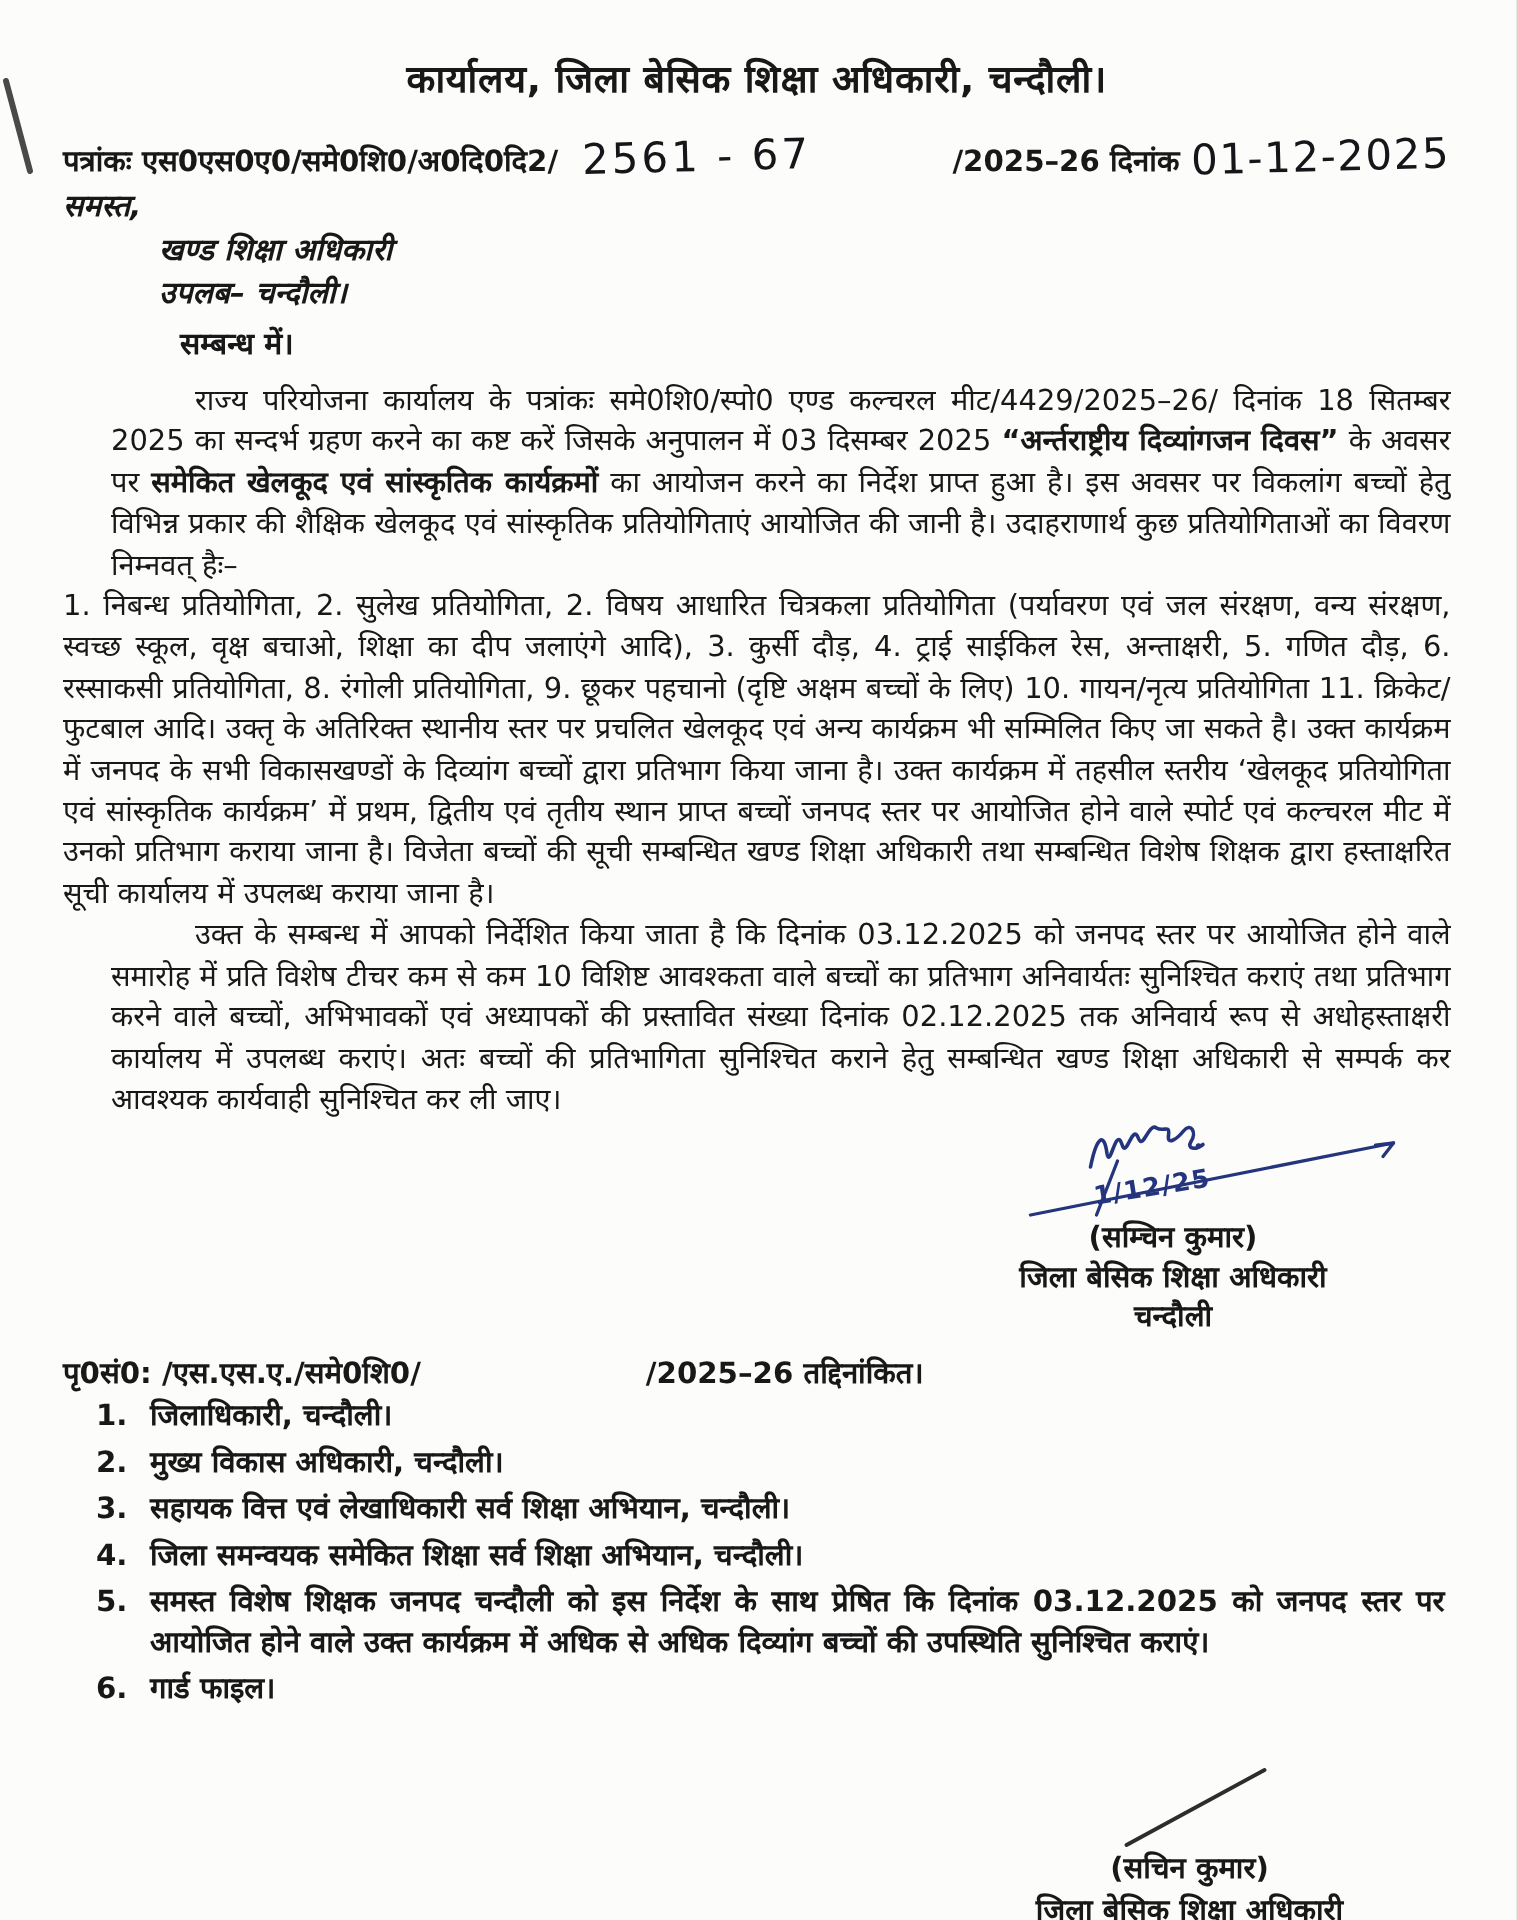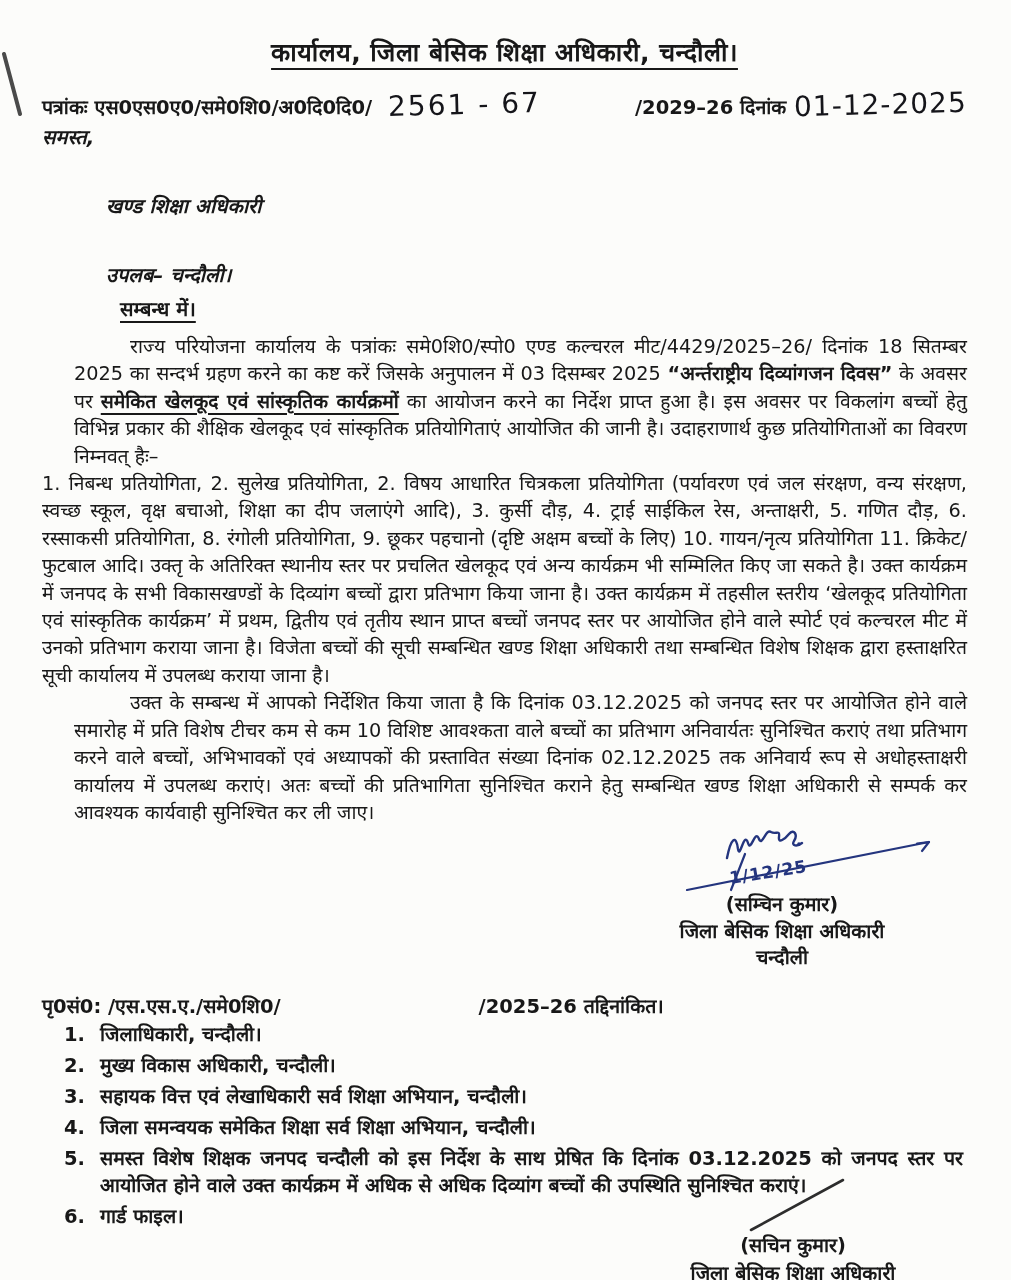--- a/index.html
+++ b/index.html
@@ -8,49 +8,49 @@
     width:1011px;height:1280px;
     margin:0 auto;
     background:#fcfcfa;
     overflow:hidden;
     box-sizing:border-box;
     padding:28px 44px 0 42px;
     font-family:"DejaVu Sans","Liberation Sans",sans-serif;
     color:#181818;
   }
   .b{font-weight:700;}
-  .u{text-decoration:underline;text-underline-offset:5px;text-decoration-thickness:1.6px;}
+  .u{text-underline-offset:5px;text-decoration-thickness:1.6px;}
   .corner-mark{position:absolute;left:0;top:52px;}
 
   .title{text-align:center;font-size:25px;font-weight:700;margin:6px 0 20px 0;letter-spacing:.5px;}
   .title .u{text-underline-offset:7px;text-decoration-thickness:2px;}
 
   .ref-row{display:flex;justify-content:space-between;align-items:baseline;font-size:19.5px;font-weight:600;margin-bottom:2px;}
   .hand{font-style:normal;letter-spacing:2px;}
   .hand.ink{color:#15151a;font-size:28px;font-weight:500;display:inline-block;transform:rotate(-1.5deg);}
   .ref-left .hand{margin-left:16px;}
   .ref-right .hand{margin-left:8px;letter-spacing:1px;}
 
   .addr{font-size:20px;line-height:29px;font-weight:600;margin-bottom:4px;font-style:italic;}
-  .addr-ind{padding-left:64px;margin-top:40px;}
+  .addr-ind{padding-left:64px;}
 
   .subject{font-size:20px;line-height:31px;font-weight:700;margin:2px 0 8px 0;}
   .subj2{padding-left:78px;}
 
   .para{font-size:19.3px;line-height:27.4px;text-align:justify;}
   .indent{text-indent:56px;margin-left:32px;}
 
   .sig{text-align:center;font-weight:600;}
   .sig-top{width:330px;margin:2px 20px 0 auto;font-size:19.5px;line-height:26.5px;}
   .sig-art{position:relative;height:64px;}
   .sig-date{position:absolute;left:112px;top:31px;color:#24357e;font-size:17px;transform:rotate(-9deg);letter-spacing:1px;font-weight:600;}
   .sig-bottom{position:absolute;right:58px;top:1176px;width:320px;font-size:19.5px;line-height:28px;}
   .sig-bottom svg{display:block;margin:0 auto 0 110px;}
 
-  .ref-row2{display:flex;font-size:19.5px;font-weight:600;margin-top:21px;line-height:28px;gap:48px;}
+  .ref-row2{display:flex;font-size:19.5px;font-weight:600;margin-top:10px;line-height:28px;}
   .ref2-right{margin-left:150px;}
   .copy-line{font-size:19.5px;font-weight:600;line-height:28px;margin-bottom:3px;}
 
   .list{font-size:19.5px;}
   .list .row{display:flex;margin-bottom:4px;line-height:27px;font-weight:600;}
   .list .num{width:36px;margin-left:22px;flex:none;}
   .list .itext{flex:1;text-align:justify;padding-right:4px;}
 </style>
 </head>
 <body>
@@ -59,22 +59,22 @@
 
   <svg class="corner-mark" width="26" height="70" viewBox="0 0 26 70">
     <path d="M4 2 L20 62" stroke="#2a2a2a" stroke-width="4" stroke-linecap="round" fill="none" opacity="0.85"></path>
   </svg>
 
   <div class="title">
     <span class="u">कार्यालय, जिला बेसिक शिक्षा अधिकारी, चन्दौली।</span>
   </div>
 
   <div class="ref-row">
-    <div class="ref-left"><span>पत्रांकः एस0एस0ए0/समे0शि0/अ0दि0दि0/</span><span class="hand ink">2561 - 67</span></div>
-    <div class="ref-right"><span>/2029–26 दिनांक</span><span class="hand ink">01-12-2025</span></div>
+    <div class="ref-left"><span>पत्रांकः एस0एस0ए0/समे0शि0/अ0दि0दि2/</span><span class="hand ink">2561 - 67</span></div>
+    <div class="ref-right"><span>/2025–26 दिनांक</span><span class="hand ink">01-12-2025</span></div>
   </div>
 
   <div class="addr">
     <div>समस्त,</div>
     <div class="addr-ind">खण्ड शिक्षा अधिकारी</div>
     <div class="addr-ind">उपलब– चन्दौली।</div>
   </div>
 
   <div class="subject">
     <div class="subj2"><span class="u">सम्बन्ध में।</span></div>

